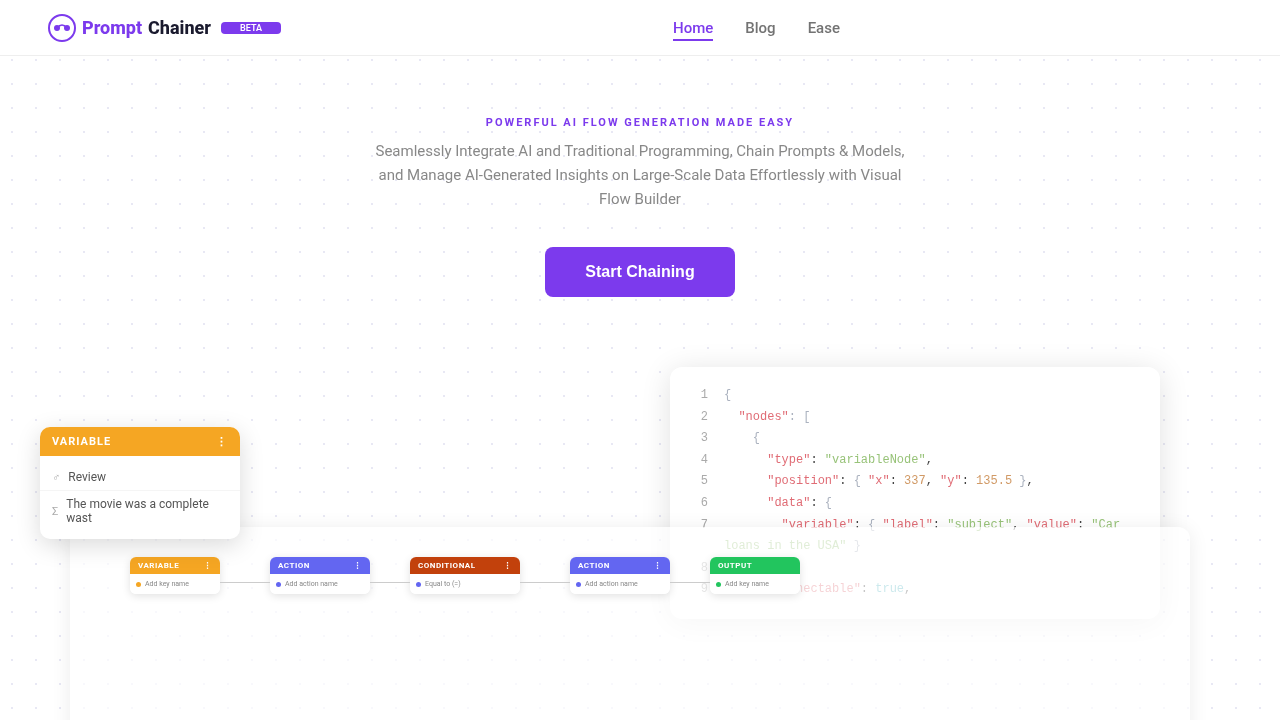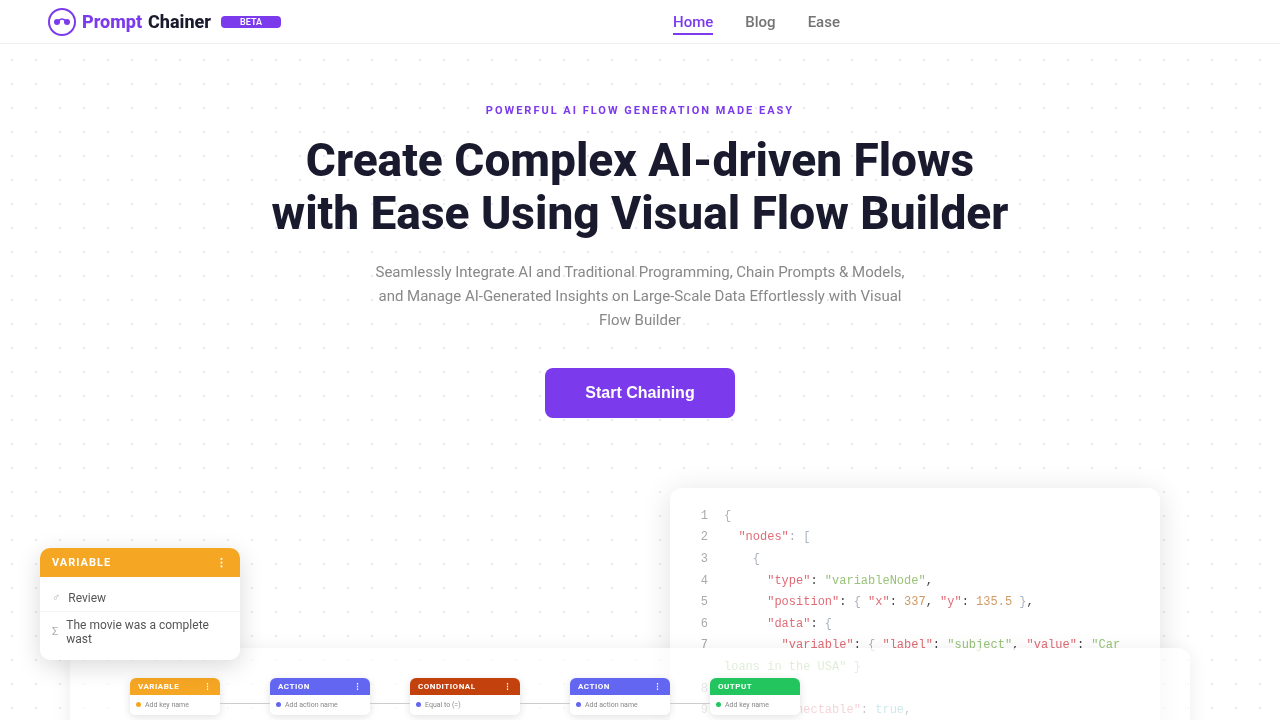--- a/index.html
+++ b/index.html
@@ -25,21 +25,21 @@
     }
 
     
     nav {
       position: relative;
       z-index: 10;
       display: flex;
       align-items: center;
       justify-content: space-between;
       padding: 0 48px;
-      height: 44px;
+      height: 56px;
       background: #fff;
       border-bottom: 1px solid #eee;
     }
 
     .logo-icon {
       width: 28px;
       height: 28px;
     }
 
     .logo-prompt { color: #7c3aed; }
@@ -110,21 +110,21 @@
       text-align: center;
       padding: 60px 20px 30px;
     }
 
     .hero-tag {
       font-size: 11px;
       font-weight: 700;
       letter-spacing: 2px;
       color: #7c3aed;
       text-transform: uppercase;
-      margin-bottom: 17px;
+      margin-bottom: 10px;
     }
 
     .hero-title {
       font-size: 46px;
       font-weight: 800;
       line-height: 1.15;
       color: #1a1a2e;
       margin-bottom: 20px;
     }
 
@@ -312,24 +312,20 @@
     <li><a href="#">Blog</a></li>
     <li><a href="#">Ease</a></li>
   </ul>
 
   <div class="nav-actions">
   </div>
 </nav>
 
 <section class="hero">
   <p class="hero-tag">POWERFUL AI FLOW GENERATION MADE EASY</p>
-  <h1 class="hero-title">
-    <span>Create Complex AI-driven Flows</span><br>
-    <span>with Ease Using Visual Flow Builder</span>
-  </h1>
   <p class="hero-subtitle">Seamlessly Integrate AI and Traditional Programming, Chain Prompts &amp; Models, and Manage AI-Generated Insights on Large-Scale Data Effortlessly with Visual Flow Builder</p>
   <button class="btn-start">Start Chaining</button>
 </section>
 
 <div class="demo-area">
 
   <div class="json-card">
     <div class="json-card-inner">
       <div class="ln">
           <span class="ln-num">1</span>

